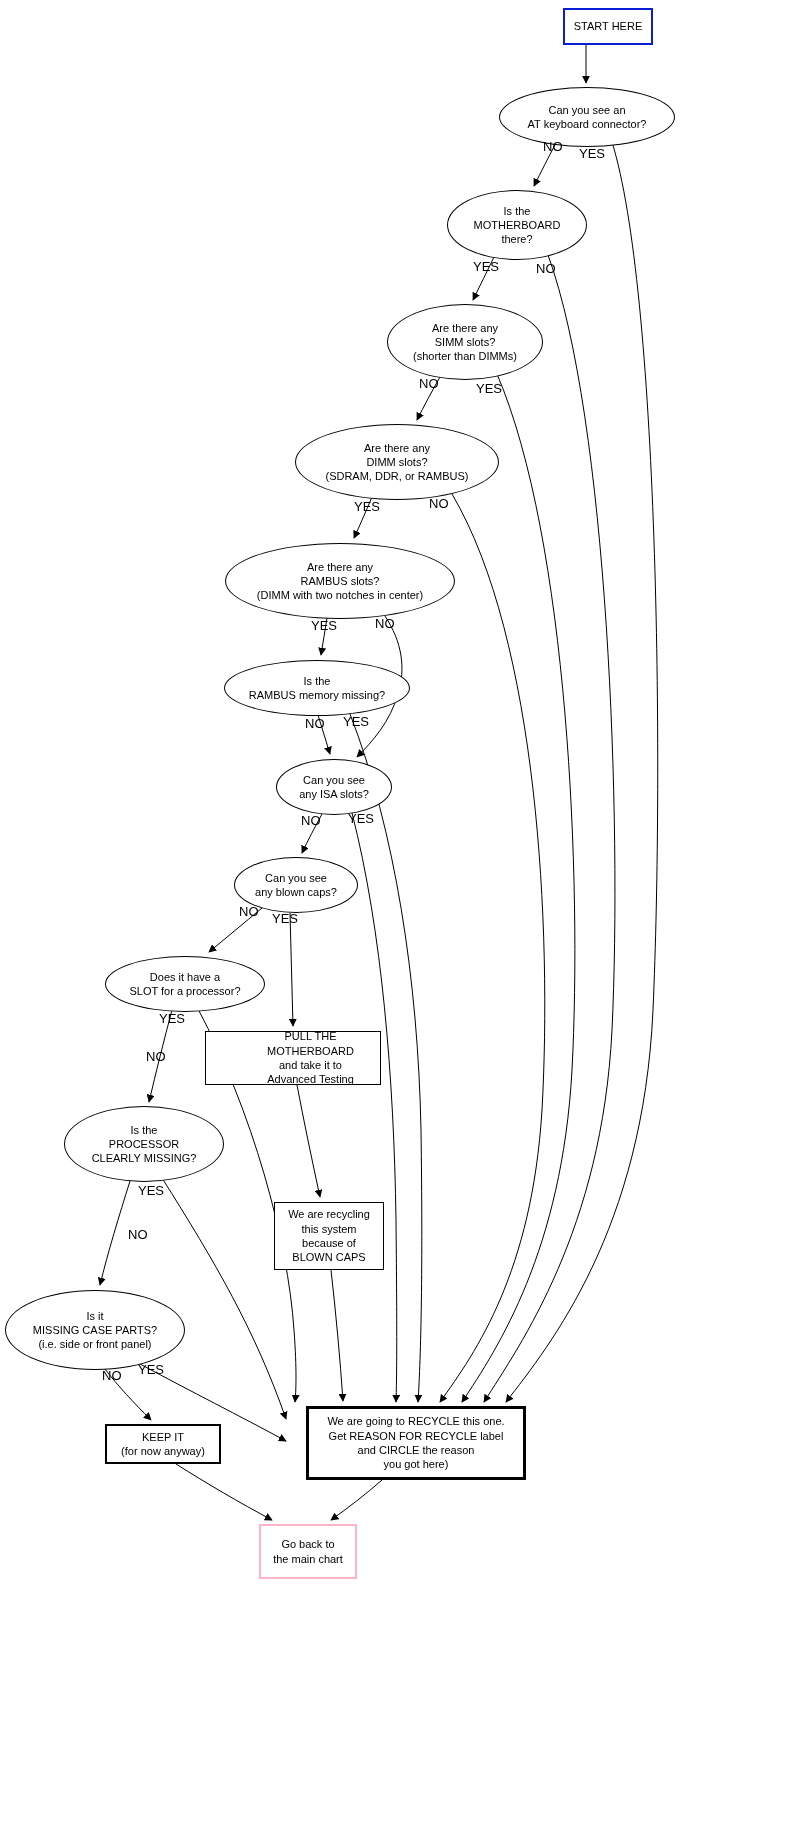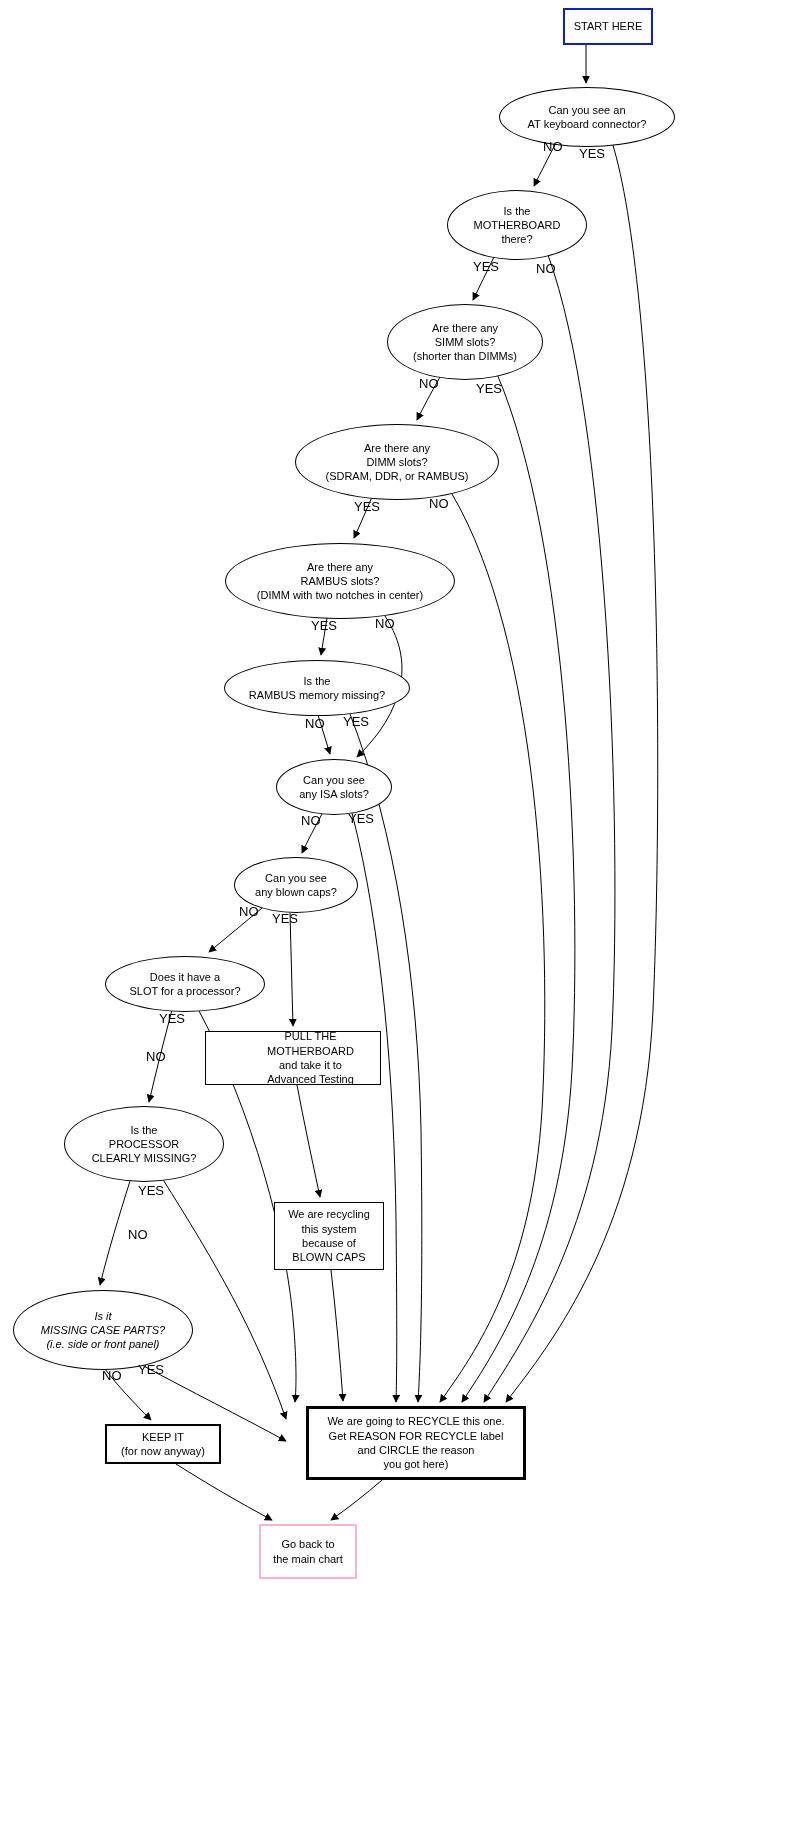--- a/index.html
+++ b/index.html
@@ -113,21 +113,21 @@
 
   <div class="node ellipse" style="left:64px;top:1106px;width:160px;height:76px;">Is the
 PROCESSOR
 CLEARLY MISSING?</div>
 
   <div class="node rect" style="left:274px;top:1202px;width:110px;height:68px;">We are recycling
 this system
 because of
 BLOWN CAPS</div>
 
-  <div class="node ellipse" style="left:13px;top:1290px;width:180px;height:80px;font-style:italic;">Is it
+  <div class="node ellipse" style="left:5px;top:1290px;width:180px;height:80px;">Is it
 MISSING CASE PARTS?
 (i.e. side or front panel)</div>
 
   <div class="node rect medium" style="left:105px;top:1424px;width:116px;height:40px;">KEEP IT
 (for now anyway)</div>
 
   <div class="node rect thick" style="left:290px;top:1406px;width:220px;height:74px;margin-left:16px;">We are going to RECYCLE this one.
 Get REASON FOR RECYCLE label
 and CIRCLE the reason
 you got here)</div>

